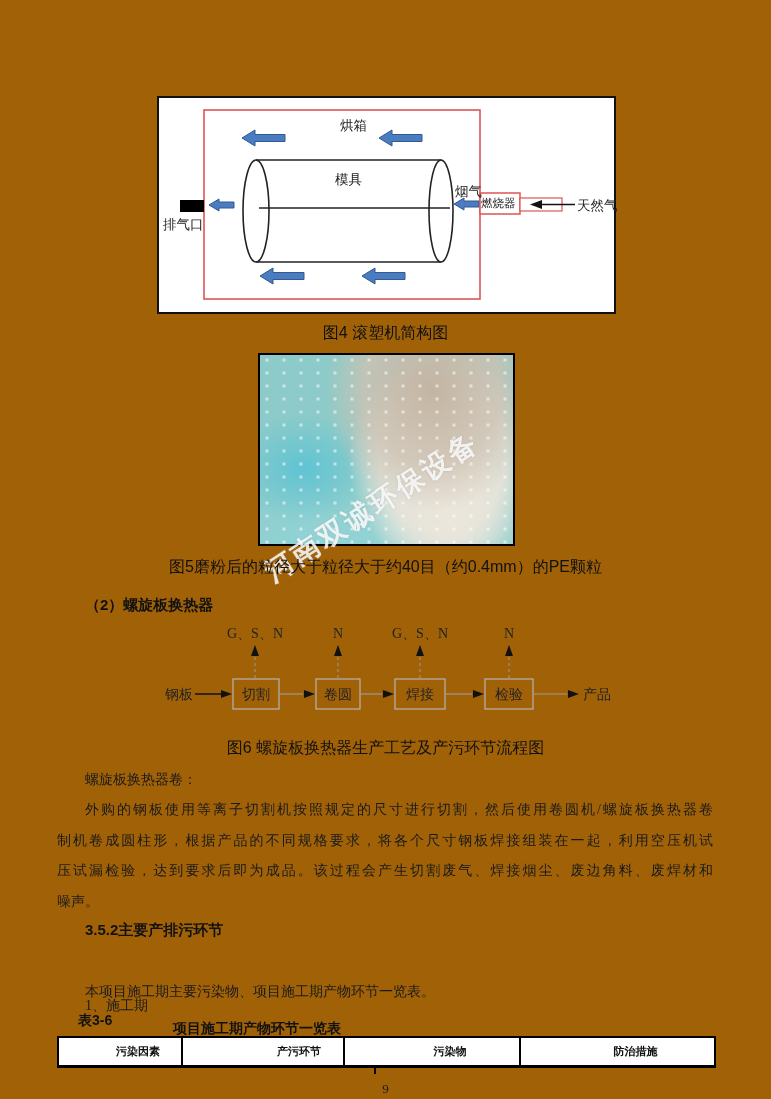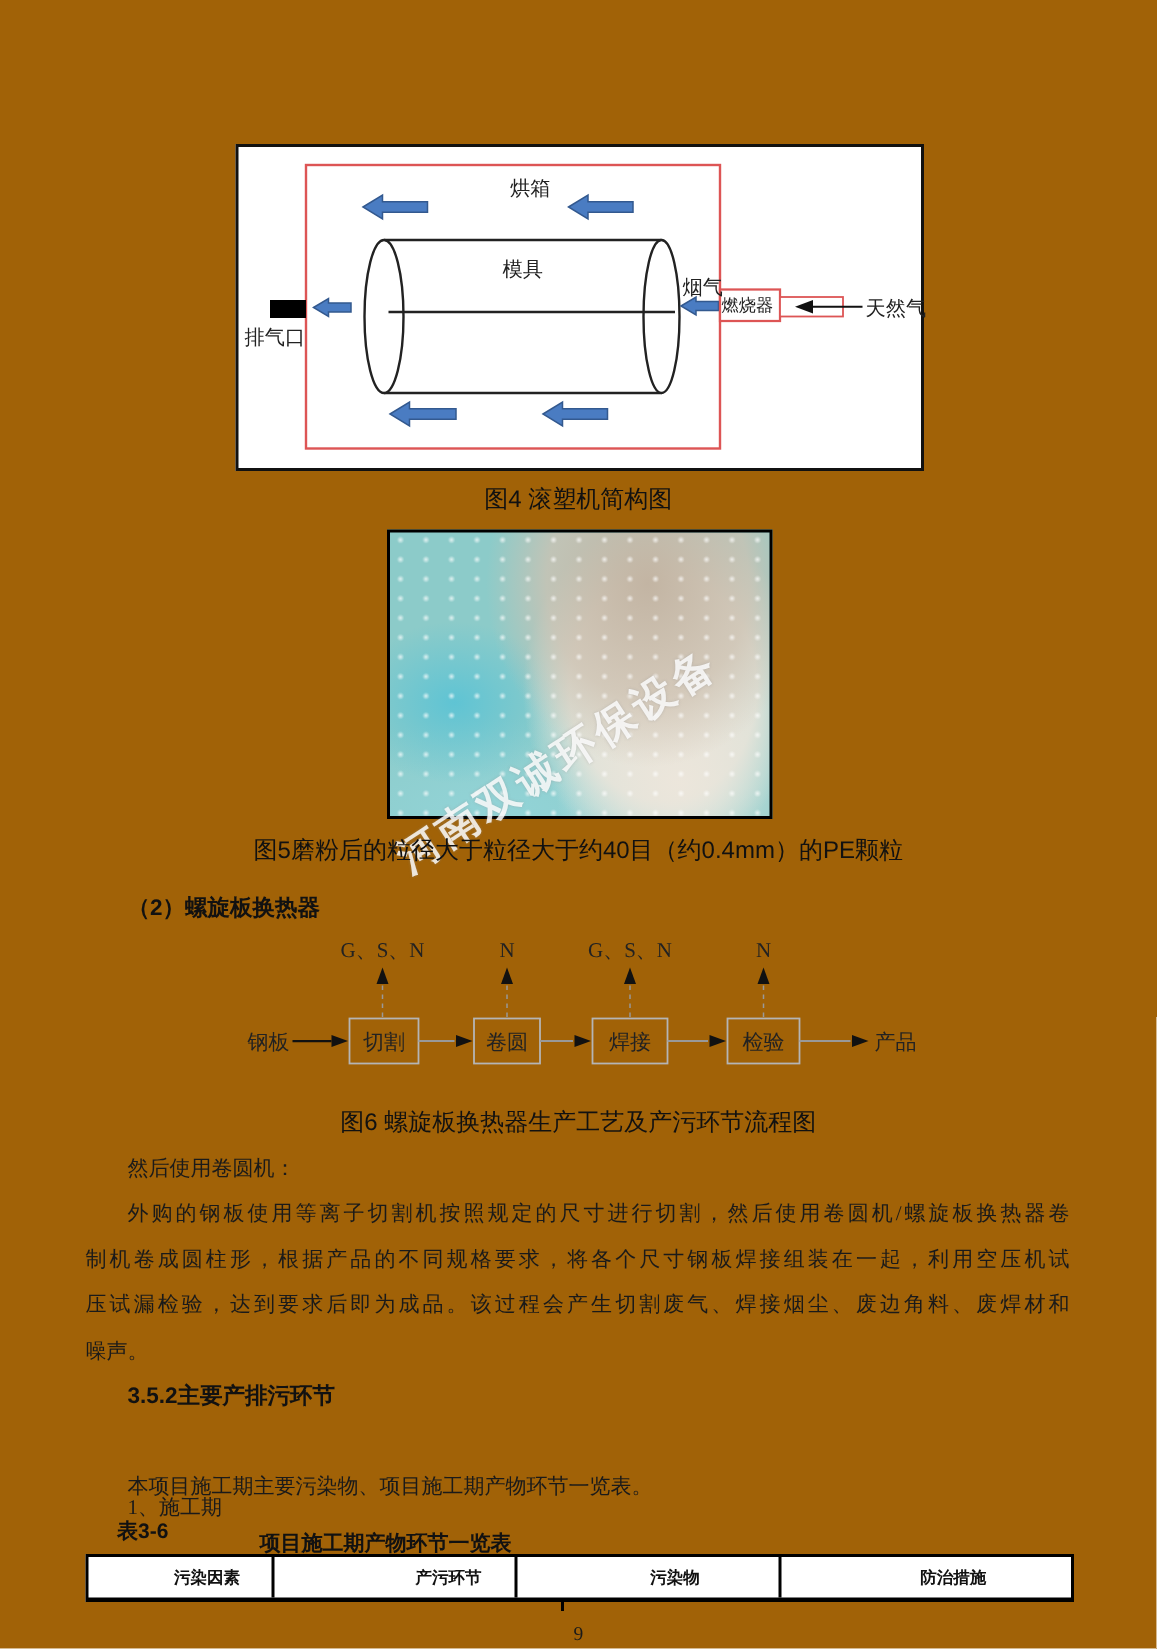--- a/index.html
+++ b/index.html
@@ -131,21 +131,21 @@
       <g fill="#111">
         <polygon points="172,70 161,66 161,74"></polygon>
           <polygon points="251,70 240,66 240,74"></polygon>
         <polygon points="341,70 330,66 330,74"></polygon>
           <polygon points="436,70 425,66 425,74"></polygon>
       </g>
     </svg>
   </div>
   <div class="abs caption" style="top:738px;">图6 螺旋板换热器生产工艺及产污环节流程图</div>
 
-  <div class="abs bodyline" style="left:85px;top:770px;">然后使用卷圆机：</div>
+  <div class="abs bodyline" style="left:85px;top:770px;">螺旋板换热器卷：</div>
   <div class="abs bodyline just" style="left:85px;top:800px;width:628px;">外购的钢板使用等离子切割机按照规定的尺寸进行切割，然后使用卷圆机/螺旋板换热器卷</div>
   <div class="abs bodyline just" style="top:831px;">制机卷成圆柱形，根据产品的不同规格要求，将各个尺寸钢板焊接组装在一起，利用空压机试</div>
   <div class="abs bodyline just" style="top:861px;">压试漏检验，达到要求后即为成品。该过程会产生切割废气、焊接烟尘、废边角料、废焊材和</div>
   <div class="abs bodyline" style="top:892px;">噪声。</div>
 
   <div class="abs h-bold" style="left:85px;top:921px;">3.5.2主要产排污环节</div>
   <div class="abs bodyline" style="left:85px;top:952px;margin-top:44px;">1、施工期</div>
   <div class="abs bodyline" style="left:85px;top:982px;">本项目施工期主要污染物、项目施工期产物环节一览表。</div>
 
   <div class="abs h-bold" style="left:78px;top:1012px;font-size:14px;">表3-6</div>

